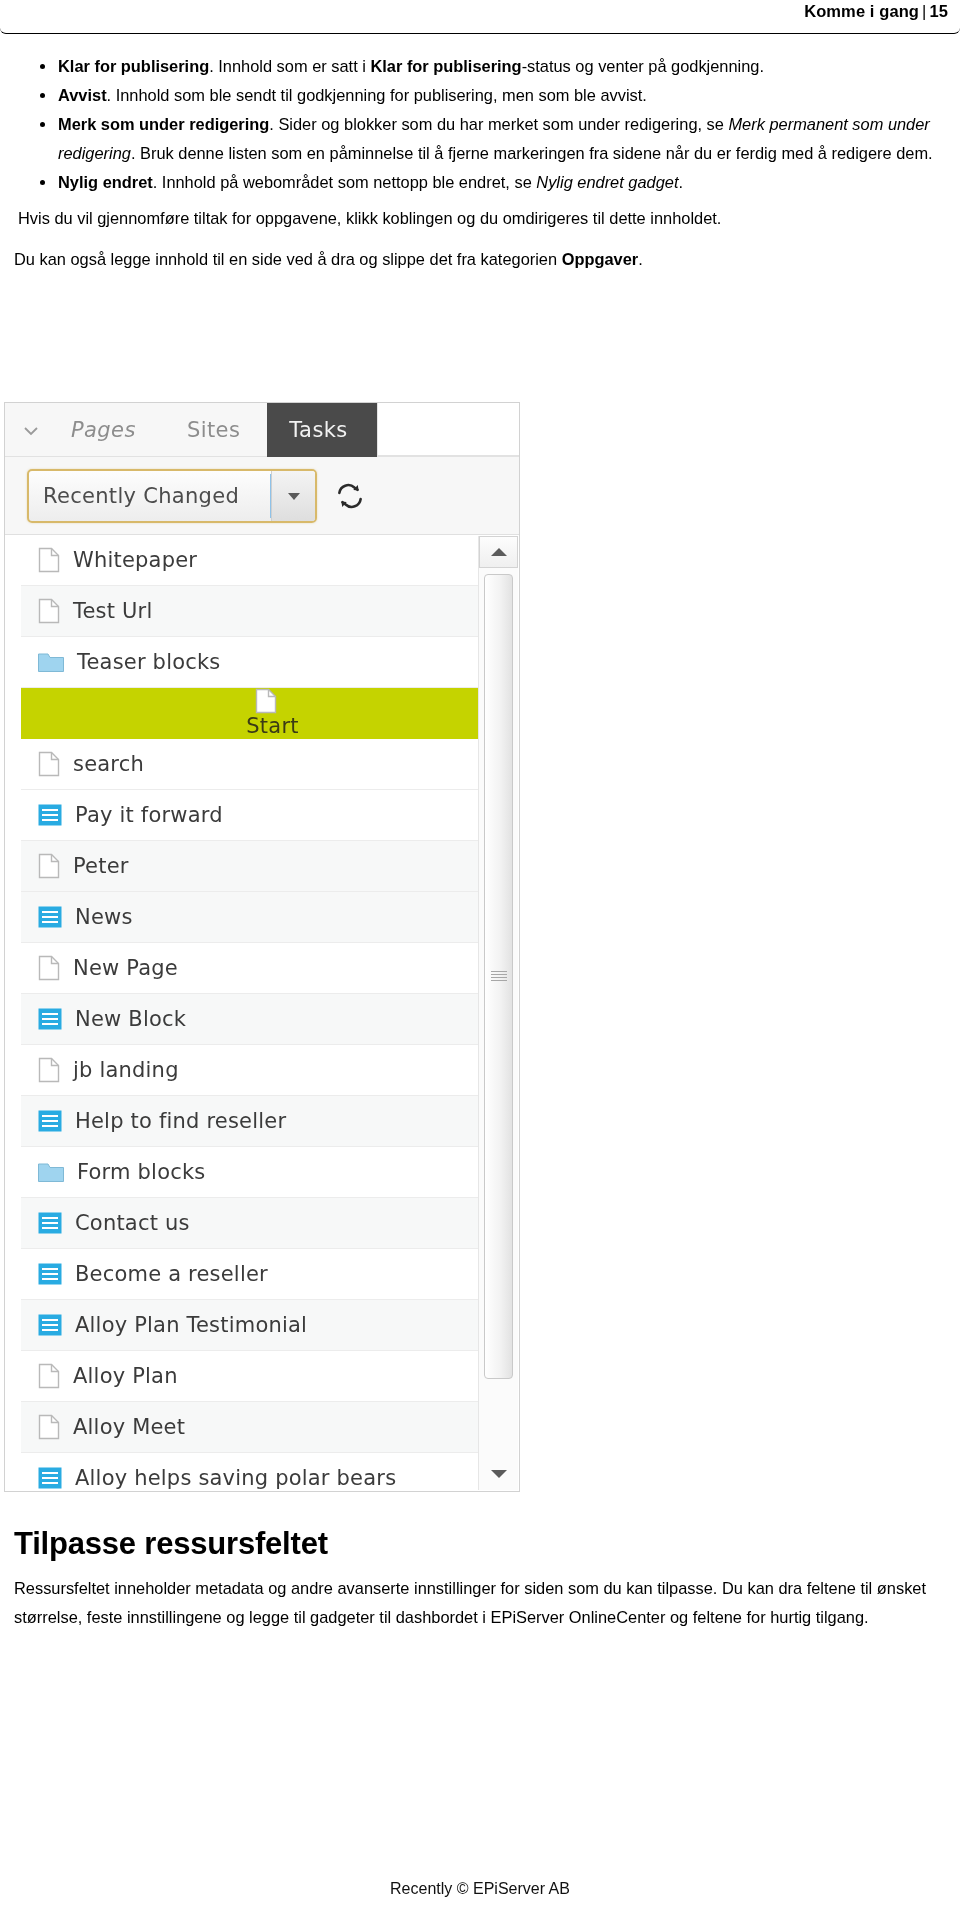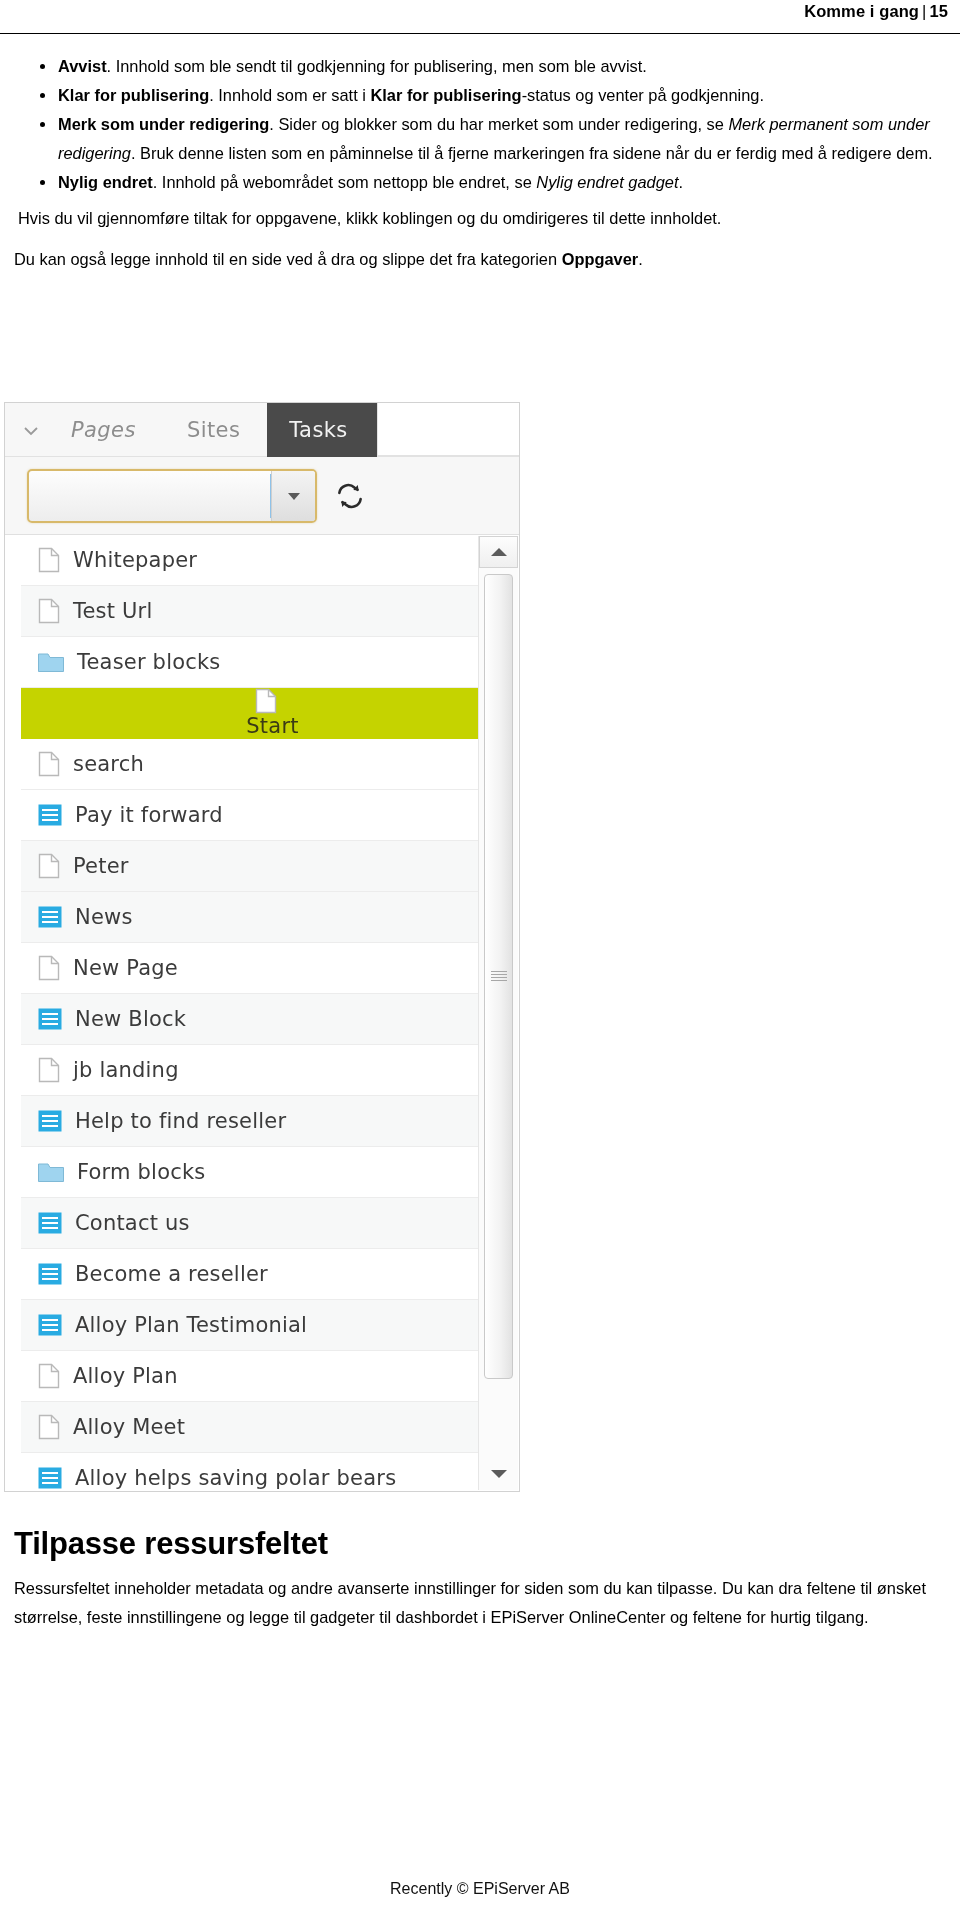--- a/index.html
+++ b/index.html
@@ -18,20 +18,21 @@
 
   
   .page-header {
     position: absolute;
     top: 0px;
     left: 0;
     right: 0;
     height: 34px;
     border-bottom: 1px solid #000;
     box-sizing: border-box;
+    border-radius: 6px;
   }
   .page-header-inner {
     position: absolute;
     right: 12px;
     top: 2px;
     font-size: 16.5px;
     font-weight: bold;
     letter-spacing: .1px;
     white-space: nowrap;
   }
@@ -370,22 +371,22 @@
 <body>
 
 <div class="page-header">
   <div class="page-header-inner">
     <span>Komme i gang</span><span class="sep">|</span><span>15</span>
   </div>
 </div>
 
 <div class="doc">
   <ul class="bullets">
+    <li><span class="b">Klar for publisering</span><span>. Innhold som er satt i </span><span class="b">Klar for publisering</span><span>-status og venter på godkjenning.</span></li>
     <li><span class="b">Avvist</span><span>. Innhold som ble sendt til godkjenning for publisering, men som ble avvist.</span></li>
-    <li><span class="b">Klar for publisering</span><span>. Innhold som er satt i </span><span class="b">Klar for publisering</span><span>-status og venter på godkjenning.</span></li>
     <li><span class="b">Merk som under redigering</span><span>. Sider og blokker som du har merket som under redigering, se </span><span class="i">Merk permanent som under redigering</span><span>. Bruk denne listen som en påminnelse til å fjerne markeringen fra sidene når du er ferdig med å redigere dem.</span></li>
     <li><span class="b">Nylig endret</span><span>. Innhold på webområdet som nettopp ble endret, se </span><span class="i">Nylig endret gadget</span><span>.</span></li>
   </ul>
 
   <div class="gap-sm"></div>
   <p class="para indent">Hvis du vil gjennomføre tiltak for oppgavene, klikk koblingen og du omdirigeres til dette innholdet.</p>
   <div class="gap-md"></div>
   <p class="para"><span>Du kan også legge innhold til en side ved å dra og slippe det fra kategorien </span><span class="b">Oppgaver</span><span>.</span></p>
 </div>
 
@@ -399,20 +400,21 @@
           </svg>
       </span>
       <div class="tab t0">Pages</div>
       <div class="tab t1">Sites</div>
       <div class="tab t2">Tasks</div>
       <div class="tab-tail"></div>
     </div>
 
     <div class="toolbar">
       <div class="combo">
+        <div class="combo-label">Recently Changed</div>
         <div class="combo-divider"></div>
         <div class="combo-arrow-box"></div>
       </div>
       <span class="refresh-btn">
         <svg width="30" height="30" viewBox="0 0 24 24">
           <path d="M3.5 9.5 A7.2 7.2 0 0 1 15.5 5.2 L18 7" fill="none" stroke="#2b2b2b" stroke-width="2.1" stroke-linecap="round"></path>
           <path d="M18.2 3.2 L18.9 7.6 L14.6 7.2 Z" fill="#2b2b2b"></path>
           <path d="M20.5 14.5 A7.2 7.2 0 0 1 8.5 18.8 L6 17" fill="none" stroke="#2b2b2b" stroke-width="2.1" stroke-linecap="round"></path>
           <path d="M5.8 20.8 L5.1 16.4 L9.4 16.8 Z" fill="#2b2b2b"></path>
         </svg>

